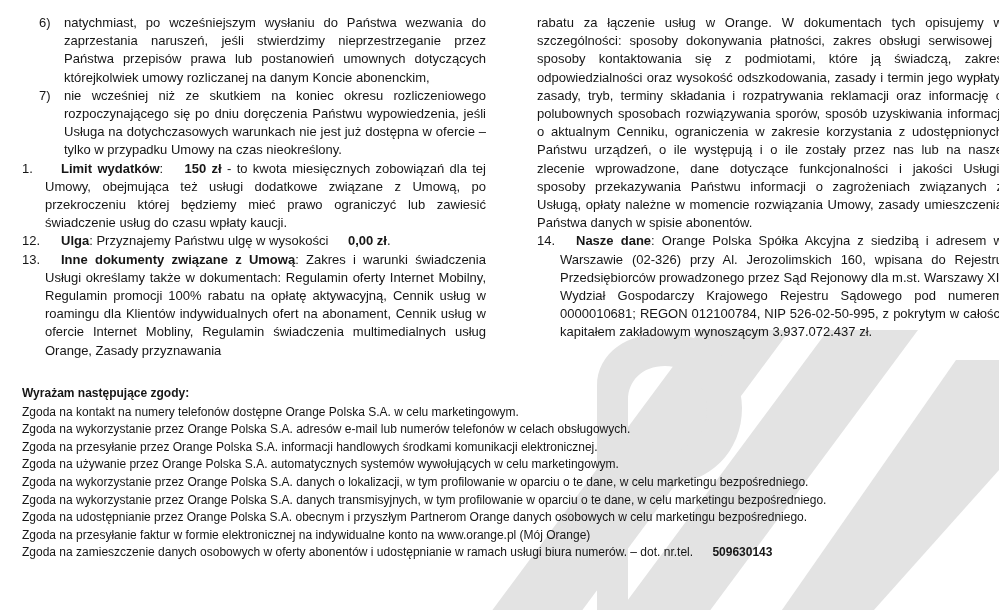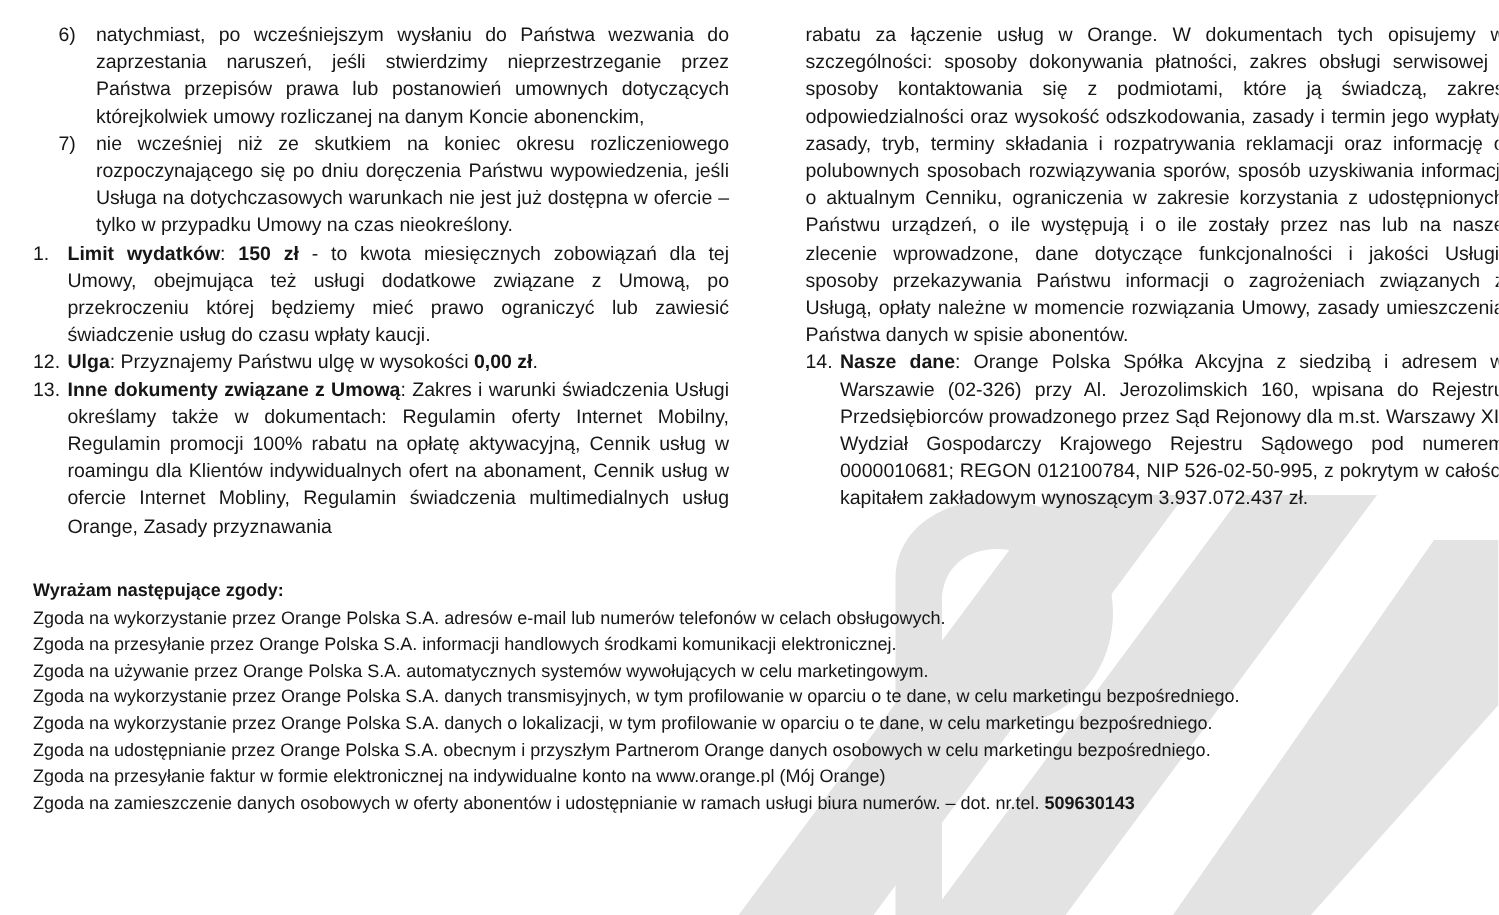--- a/index.html
+++ b/index.html
@@ -70,21 +70,21 @@
   .sublist .li { grid-template-columns: 25px 1fr; }
 
   .numlist .li { grid-template-columns: 23px 1fr; }
 
   
   .cont {
     text-align: justify;
     text-justify: inter-word;
   }
 
-  b, .b { font-weight: bold; }
+  b, .b { font-weight: bold; margin-left: 16px; }
 
   
   .consents {
     position: absolute;
     left: 22px;
     top: 385px;
     width: 955px;
     font-size: 12px;
     line-height: 17.6px;
   }
@@ -175,24 +175,25 @@
           <span class="body"><b>Nasze dane</b><span>: </span><span>Orange Polska Spółka Akcyjna z siedzibą i adresem w Warszawie (02-326) przy Al. Jerozolimskich 160, wpisana do Rejestru Przedsiębiorców prowadzonego przez Sąd Rejonowy dla m.st. Warszawy XII Wydział Gospodarczy Krajowego Rejestru Sądowego pod numerem 0000010681; REGON 012100784, NIP 526-02-50-995, z pokrytym w całości kapitałem zakładowym wynoszącym 3.937.072.437 zł.</span></span>
         </div>
       </div>
 
     </div>
   </div>
 
   <div class="consents">
     <div class="consents-title">Wyrażam następujące zgody:</div>
 
+    <div class="consent-line">Zgoda na kontakt na numery telefonów dostępne Orange Polska S.A. w celu marketingowym.</div>
     <div class="consent-line">Zgoda na wykorzystanie przez Orange Polska S.A. adresów e-mail lub numerów telefonów w celach obsługowych.</div>
     <div class="consent-line">Zgoda na przesyłanie przez Orange Polska S.A. informacji handlowych środkami komunikacji elektronicznej.</div>
     <div class="consent-line">Zgoda na używanie przez Orange Polska S.A. automatycznych systemów wywołujących w celu marketingowym.</div>
+    <div class="consent-line">Zgoda na wykorzystanie przez Orange Polska S.A. danych o lokalizacji, w tym profilowanie w oparciu o te dane, w celu marketingu bezpośredniego.</div>
     <div class="consent-line">Zgoda na wykorzystanie przez Orange Polska S.A. danych transmisyjnych, w tym profilowanie w oparciu o te dane, w celu marketingu bezpośredniego.</div>
-    <div class="consent-line">Zgoda na wykorzystanie przez Orange Polska S.A. danych o lokalizacji, w tym profilowanie w oparciu o te dane, w celu marketingu bezpośredniego.</div>
     <div class="consent-line">Zgoda na udostępnianie przez Orange Polska S.A. obecnym i przyszłym Partnerom Orange danych osobowych w celu marketingu bezpośredniego.</div>
     <div class="consent-line">Zgoda na przesyłanie faktur w formie elektronicznej na indywidualne konto na www.orange.pl (Mój Orange)</div>
 
     <div class="consent-line"><span>Zgoda na zamieszczenie danych osobowych w oferty abonentów i udostępnianie w ramach usługi biura numerów. – dot. nr.tel. </span><b>509630143</b></div>
   </div>
 
 </div>
 
 </body></html>

